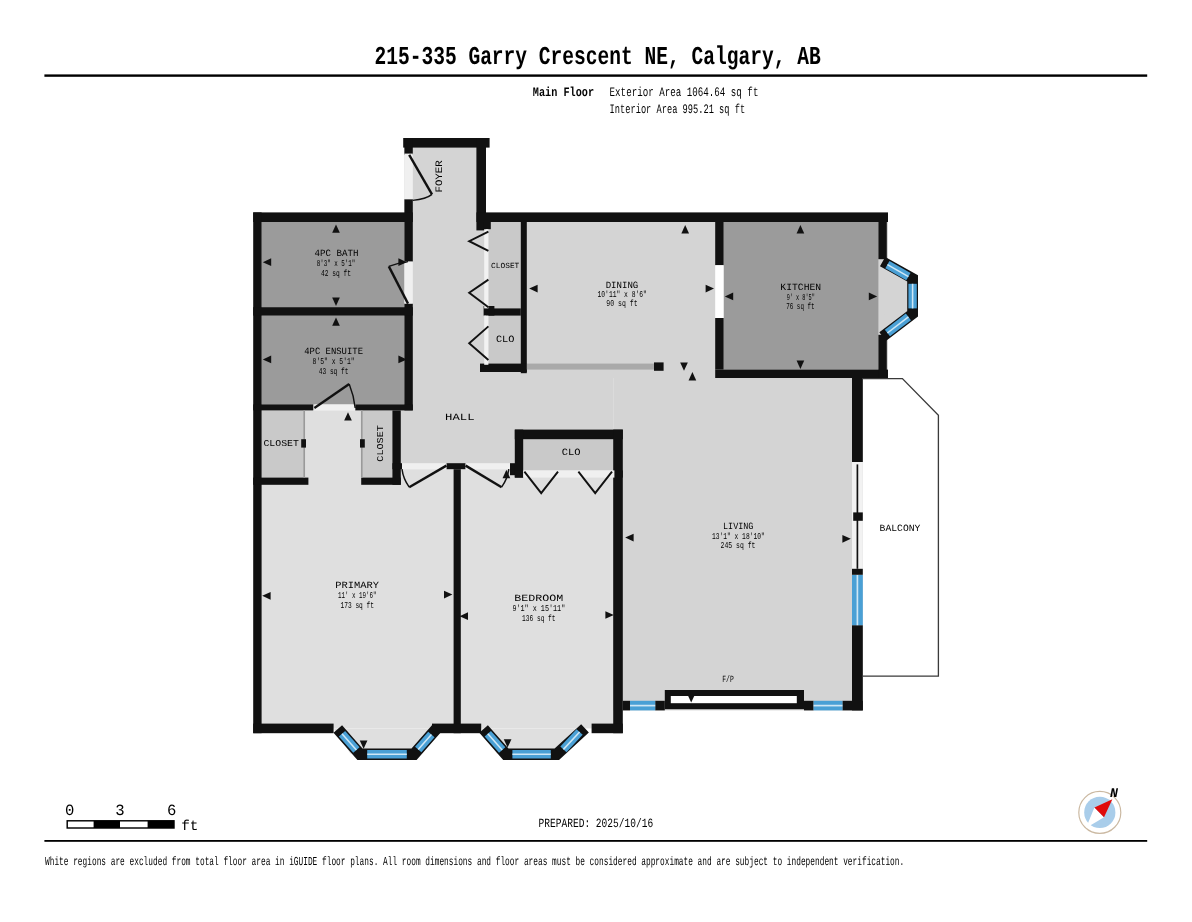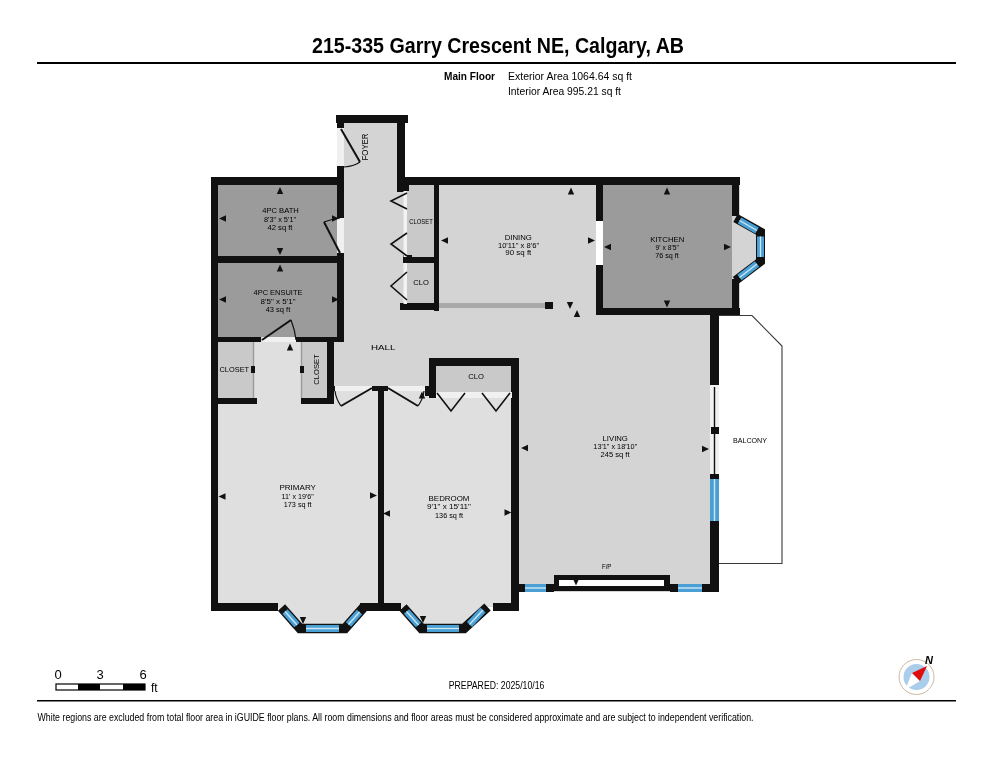--- a/index.html
+++ b/index.html
@@ -1,16 +1,16 @@
 <!DOCTYPE html>
 <html><head>
 <meta charset="utf-8">
 <style>
   html,body{margin:0;padding:0;background:#fff;}
-  .page{width:843px;height:768px;position:relative;font-family:Liberation Sans, sans-serif;}
+  .page{width:843px;height:768px;position:relative;font-family:Liberation Mono, monospace;}
   svg{display:block;}
   text{fill:#000;}
 </style>
 </head>
 <body>
 <div class="page">
 <svg width="993" height="768" viewBox="0 0 993 768" xmlns="http://www.w3.org/2000/svg">
 <rect x="0" y="0" width="993" height="768" fill="#ffffff"></rect>
 
 <text x="312" y="53" font-size="21.5" font-weight="bold" textLength="372" lengthAdjust="spacingAndGlyphs">215-335 Garry Crescent NE, Calgary, AB</text>

